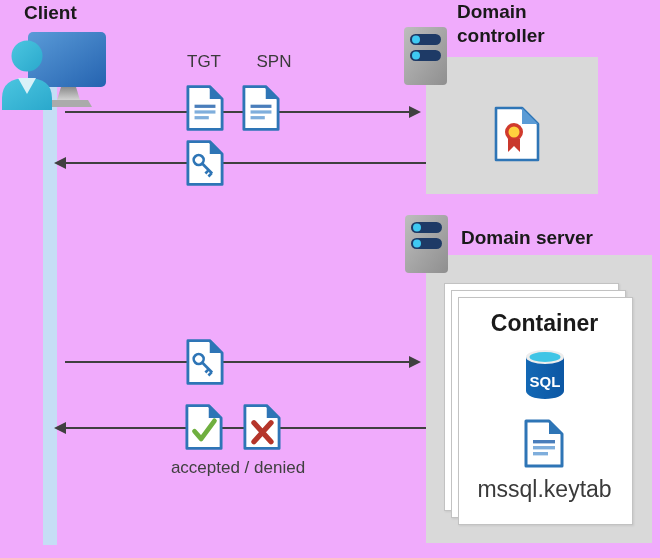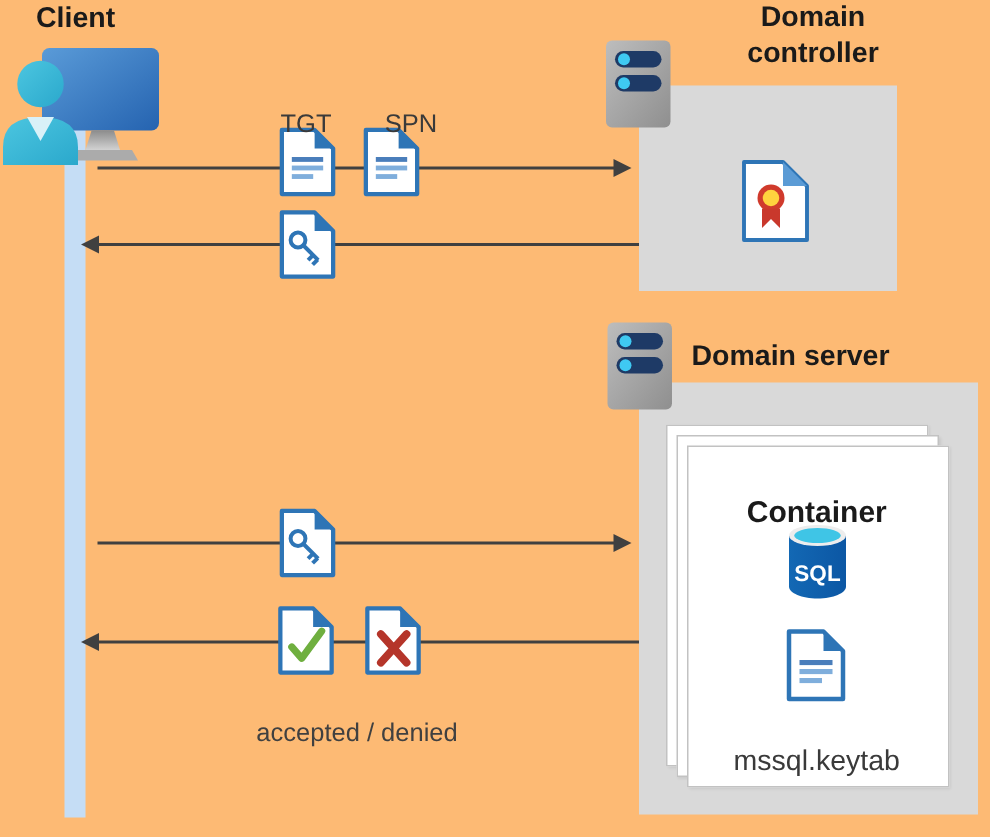--- a/index.html
+++ b/index.html
@@ -1,24 +1,24 @@
 <!DOCTYPE html>
 <html><head>
 <meta charset="utf-8">
 <style>
   html,body{margin:0;padding:0;background:#ffffff;}
   .canvas{
-    position:relative;width:660px;height:558px;background:#fdba74;
+    position:relative;width:660px;height:558px;background:#f0abfc;
     font-family:"Liberation Sans",sans-serif;overflow:hidden;
   }
   .abs{position:absolute;}
   
   .title{font-weight:bold;font-size:19px;color:#1a1a1a;line-height:1.26;}
   .small-label{font-size:17px;color:#3a3a3a;}
-  .center{text-align:center;margin-top:21px;}
+  .center{text-align:center;}
   
   .gray-box{background:#d9d9d9;z-index:1;}
   .lifeline{background:#c5ddf5;z-index:1;}
   .page{
     background:#ffffff;border:1px solid #c2c2c2;z-index:2;
     box-shadow:1px 1px 2px rgba(0,0,0,0.08);
   }
   
   .arrow{height:2px;background:#404040;z-index:2;}
   .arrow-right:after{
@@ -74,21 +74,21 @@
           <stop offset="1" stop-color="#8f8f8f"></stop>
       </linearGradient>
     </defs>
     <rect x="1" y="1" width="43" height="58" rx="4" fill="url(#sg1)"></rect>
     <rect x="7" y="8" width="31" height="11" rx="5.5" fill="#1e3a66"></rect>
     <circle cx="13" cy="13.5" r="4" fill="#3fc9f2"></circle>
     <rect x="7" y="24" width="31" height="11" rx="5.5" fill="#1e3a66"></rect>
     <circle cx="13" cy="29.5" r="4" fill="#3fc9f2"></circle>
   </svg>
 
-  <div class="abs lbl title" style="left:483px;top:0px;width:118px;text-align:center;">Domain controller</div>
+  <div class="abs lbl title" style="left:457px;top:0px;width:118px;">Domain controller</div>
 
   <svg class="abs icon" style="left:494px;top:106px;" width="46" height="56" viewBox="0 0 46 56">
     <path d="M2,2 L28,2 L44,18 L44,54 L2,54 Z" fill="#ffffff" stroke="#2e75b6" stroke-width="2.6" stroke-linejoin="round"></path>
     <path d="M28,2 L44,18 L28,18 Z" fill="#5b9bd5"></path>
     <circle cx="20" cy="26" r="9" fill="#d03a2c"></circle>
     <circle cx="20" cy="26" r="5.5" fill="#ffd23e"></circle>
     <path d="M14,33 L14,46 L20,40 L26,46 L26,33 Z" fill="#c9382c"></path>
   </svg>
 
   <div class="abs gray-box" style="left:426px;top:255px;width:226px;height:288px;"></div>
@@ -106,21 +106,21 @@
     <rect x="7" y="24" width="31" height="11" rx="5.5" fill="#1e3a66"></rect>
     <circle cx="13" cy="29.5" r="4" fill="#3fc9f2"></circle>
   </svg>
 
   <div class="abs lbl title" style="left:461px;top:226px;">Domain server</div>
 
   <div class="abs page" style="left:444px;top:283px;width:173px;height:226px;"></div>
   <div class="abs page" style="left:451px;top:290px;width:173px;height:226px;"></div>
   <div class="abs page" style="left:458px;top:297px;width:173px;height:226px;"></div>
 
-  <div class="abs lbl title center" style="left:458px;top:309px;width:173px;font-size:20px;">Container</div>
+  <div class="abs lbl title center" style="left:458px;top:309px;width:173px;font-size:23px;">Container</div>
 
   <svg class="abs icon" style="left:523px;top:348px;" width="44" height="52" viewBox="0 0 44 52">
     <defs>
       <linearGradient id="sqlg" x1="0" y1="0" x2="1" y2="0">
         <stop offset="0" stop-color="#1368b4"></stop>
           <stop offset="1" stop-color="#0c57a4"></stop>
       </linearGradient>
     </defs>
     <path d="M3,9 L3,43 C3,47.4 11.5,51 22,51 C32.5,51 41,47.4 41,43 L41,9 Z" fill="url(#sqlg)"></path>
     <ellipse cx="22" cy="9" rx="19" ry="7" fill="#ededed"></ellipse>
@@ -129,21 +129,21 @@
   </svg>
 
   <svg class="abs icon" style="left:524px;top:419px;" width="40" height="49" viewBox="0 0 40 49">
     <path d="M2,2 L25,2 L38,15 L38,47 L2,47 Z" fill="#ffffff" stroke="#2e75b6" stroke-width="3" stroke-linejoin="round"></path>
     <path d="M25,2 L38,15 L25,15 Z" fill="#2e75b6"></path>
     <rect x="9" y="21" width="22" height="3.4" fill="#4a7ebb"></rect>
     <rect x="9" y="27" width="22" height="3.4" fill="#7faedc"></rect>
     <rect x="9" y="33" width="15" height="3.4" fill="#7faedc"></rect>
   </svg>
 
-  <div class="abs lbl small-label center" style="left:458px;top:476px;width:173px;font-size:19px;">mssql.keytab</div>
+  <div class="abs lbl small-label center" style="left:458px;top:476px;width:173px;font-size:23px;">mssql.keytab</div>
 
   <div class="abs arrow arrow-right" style="left:65px;top:111px;width:345px;"></div>
   <div class="abs arrow arrow-left" style="left:65px;top:162px;width:361px;"></div>
   <div class="abs arrow arrow-right" style="left:65px;top:361px;width:345px;"></div>
   <div class="abs arrow arrow-left" style="left:65px;top:427px;width:361px;"></div>
 
   <div class="abs lbl small-label center" style="left:184px;top:52px;width:40px;">TGT</div>
   <div class="abs lbl small-label center" style="left:254px;top:52px;width:40px;">SPN</div>
 
   <svg class="abs icon" style="left:186px;top:84px;" width="38" height="48" viewBox="0 0 40 49">

